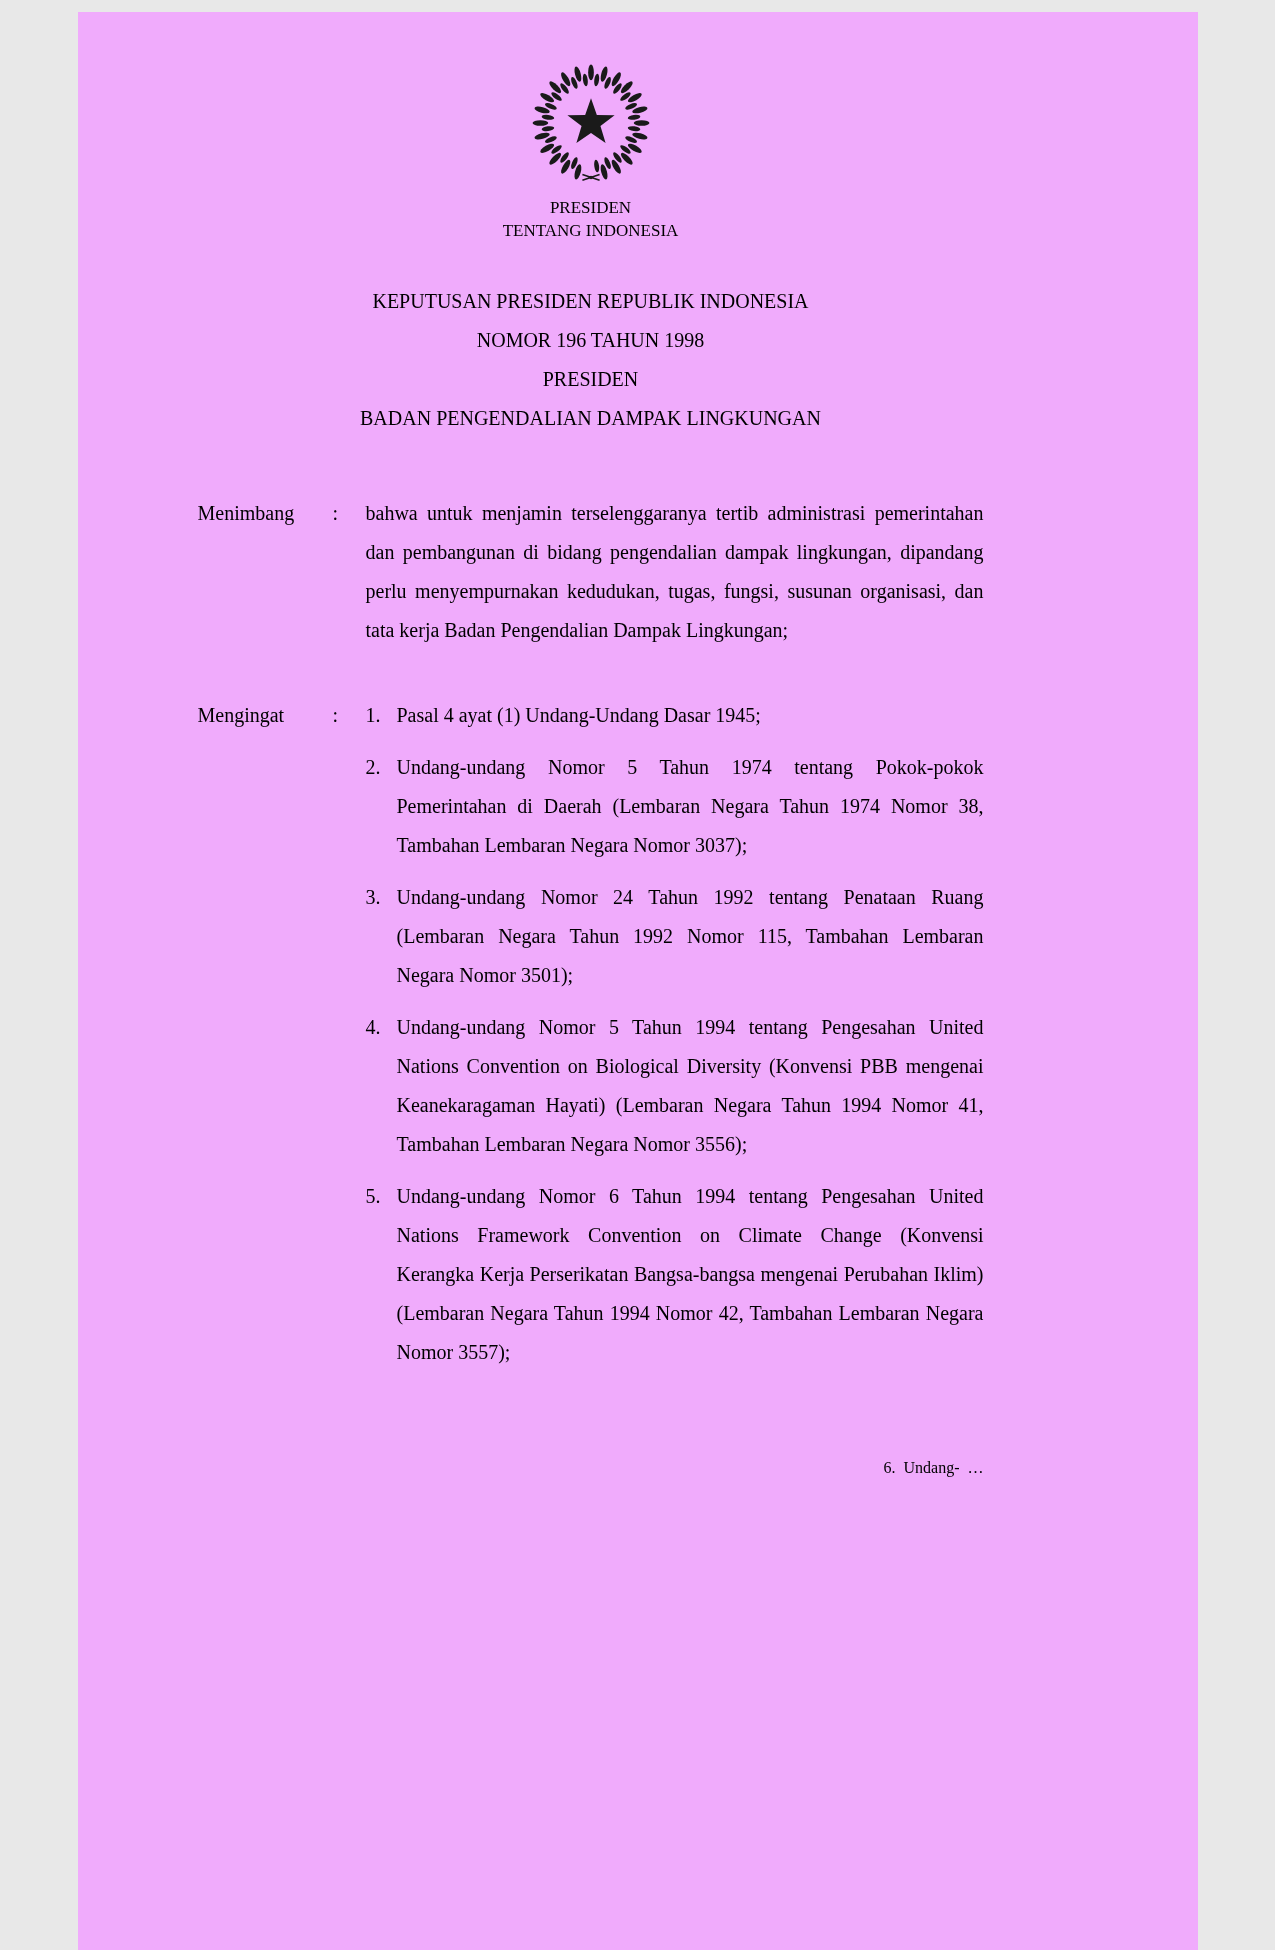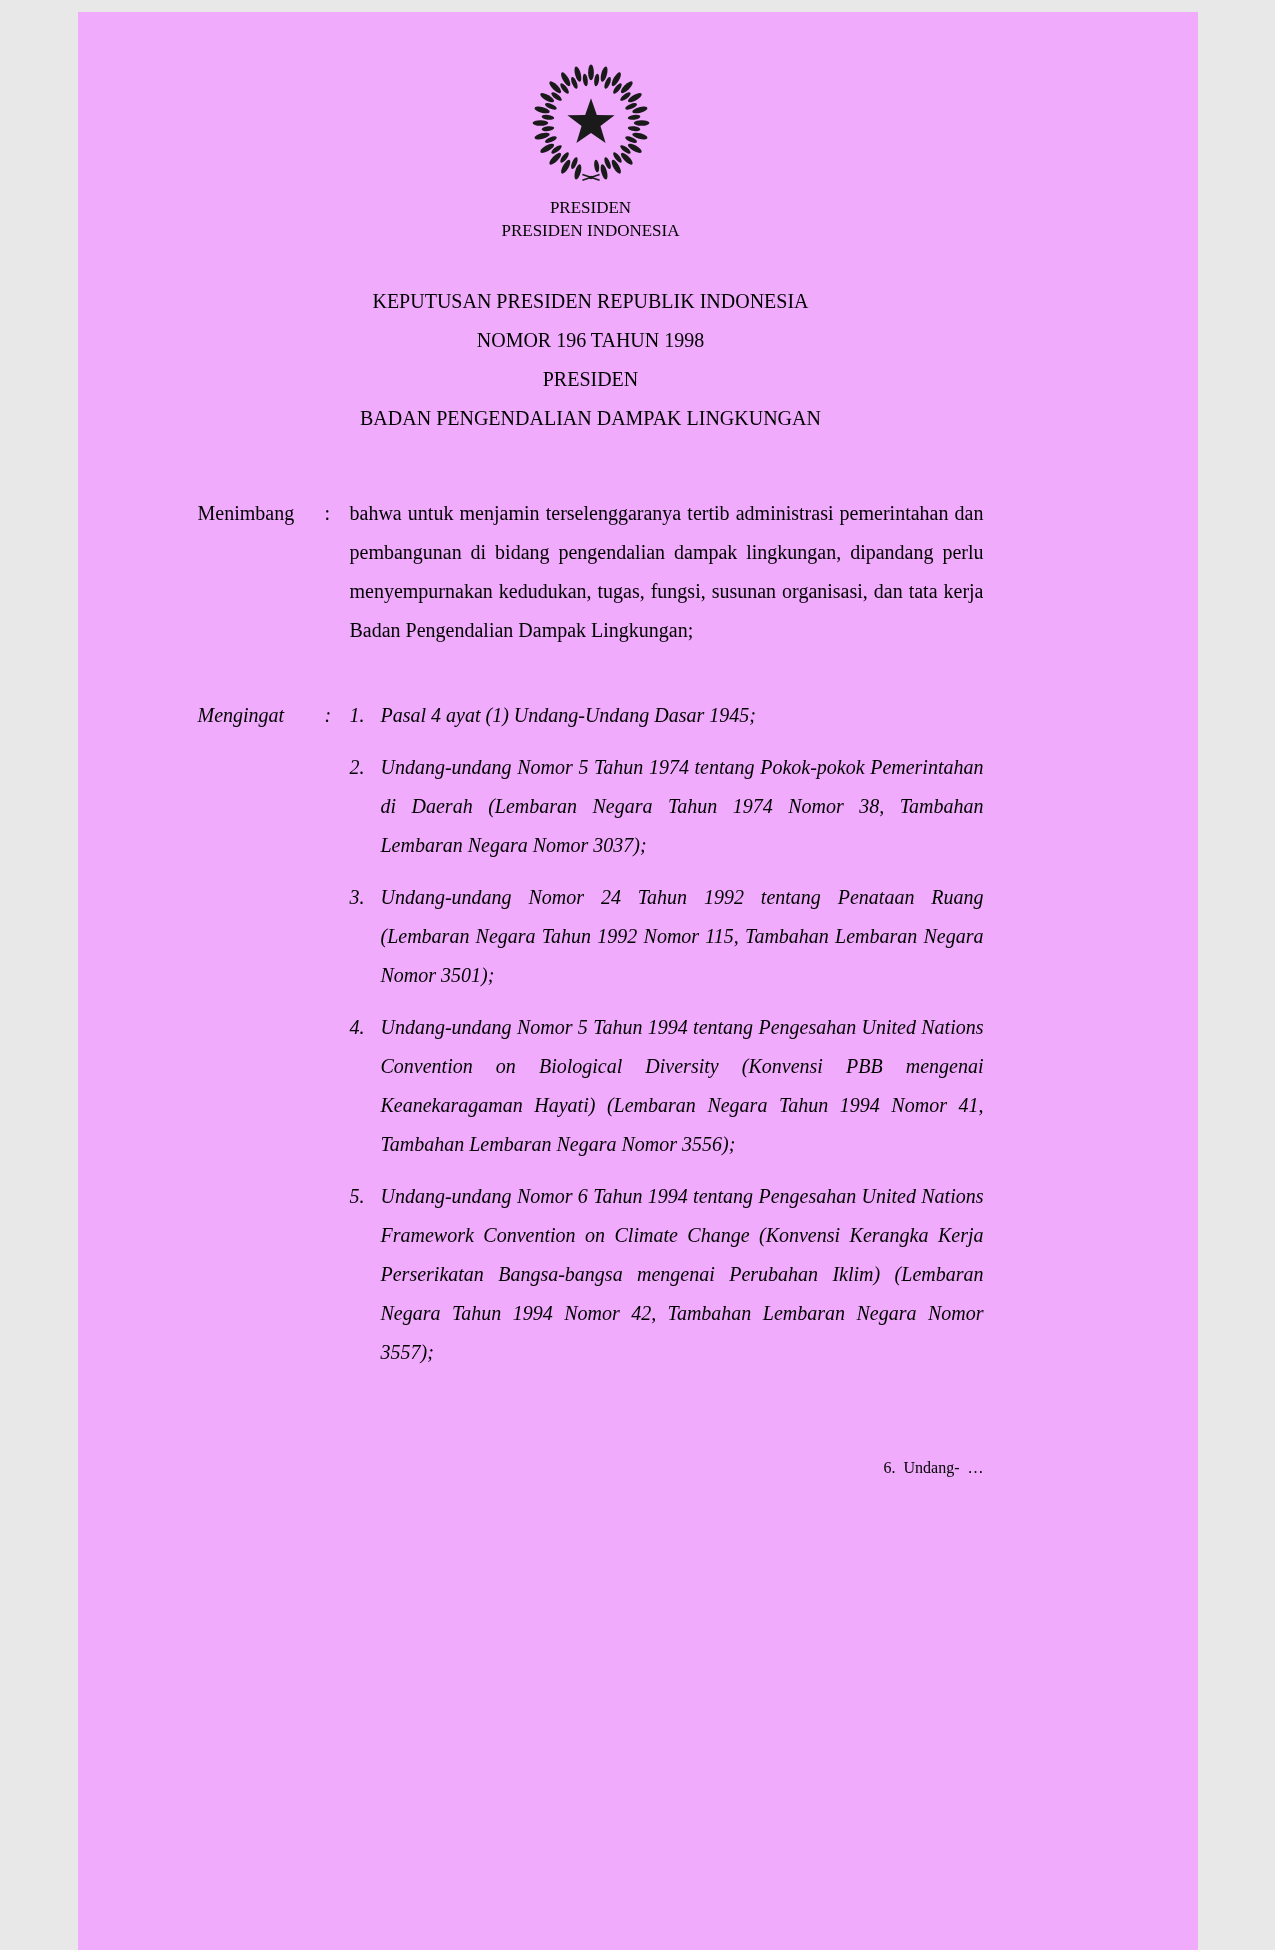--- a/index.html
+++ b/index.html
@@ -40,23 +40,24 @@
     font-size: 20px;
     line-height: 39px;
     margin-top: 36px;
   }
   .clause {
     display: grid;
     grid-template-columns: 127px 25px 1fr;
     font-size: 20px;
     line-height: 39px;
     align-items: start;
+    gap: 8px;
   }
   .clause-menimbang { margin-top: 56px; }
-  .clause-mengingat { margin-top: 46px; font-style: italic; }
+  .clause-mengingat { margin-top: 46px; }
   .clause .label { text-align: left; }
   .clause .colon { text-align: left; }
   .clause .body {
     text-align: justify;
     text-align-last: left;
   }
   .item {
     display: flex;
     margin-bottom: 13px;
   }
@@ -122,21 +123,21 @@
             <path d="M-9,-3 L9,3 M-9,3 L9,-3" stroke="#1a1a1a" stroke-width="1.7" fill="none"></path>
             <circle cx="0" cy="0" r="1.8" fill="#1a1a1a"></circle>
           </g>
           <polygon fill="#1a1a1a" points="0,-26 6.11,-8.41 24.73,-8.03 9.89,3.21 15.28,21.03 0,10.4 -15.28,21.03 -9.89,3.21 -24.73,-8.03 -6.11,-8.41"></polygon>
         </g>
       </svg>
     </div>
 
     <div class="letterhead">
       <div>PRESIDEN</div>
-      <div>PRESIDEN INDONESIA</div>
+      <div>TENTANG INDONESIA</div>
     </div>
 
     <div class="title-block">
       <div>KEPUTUSAN PRESIDEN REPUBLIK INDONESIA</div>
       <div>NOMOR 196 TAHUN 1998</div>
       <div>PRESIDEN</div>
       <div>BADAN PENGENDALIAN DAMPAK LINGKUNGAN</div>
     </div>
 
 

